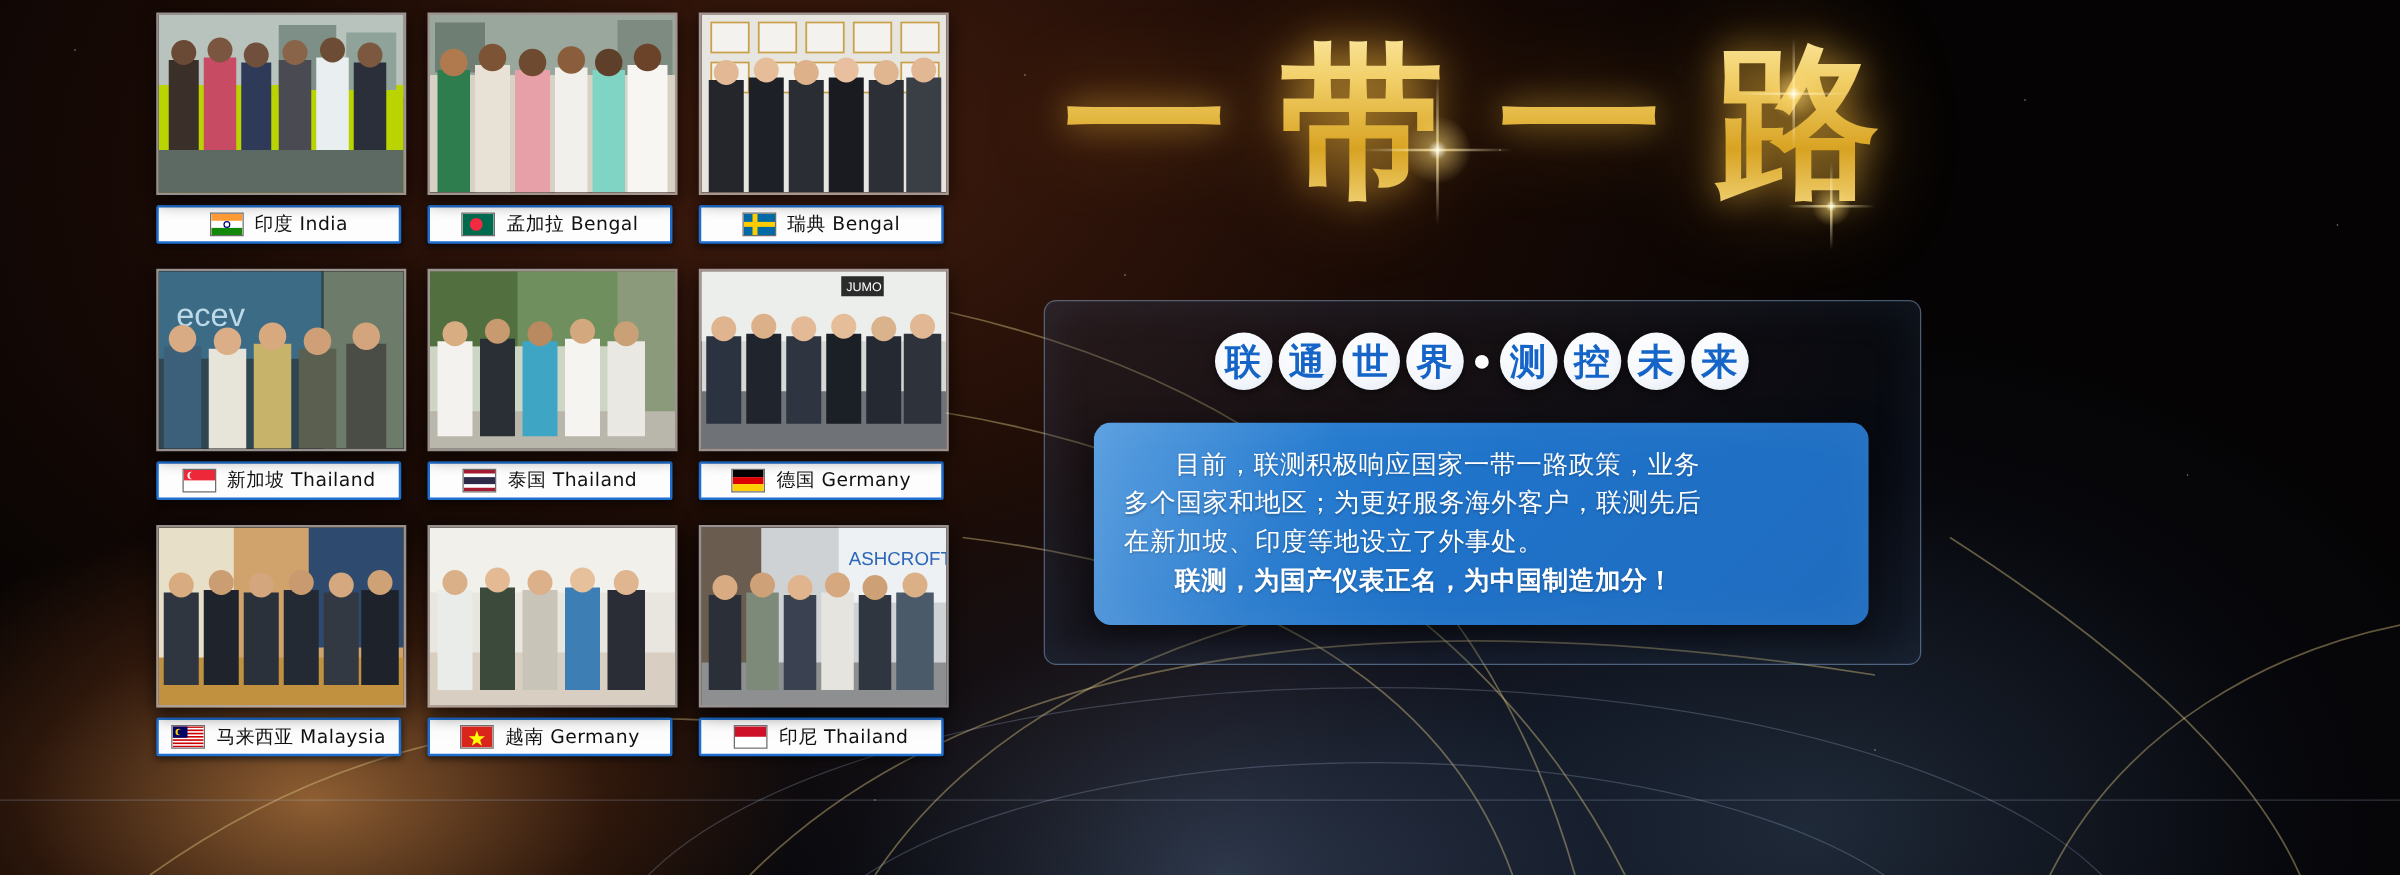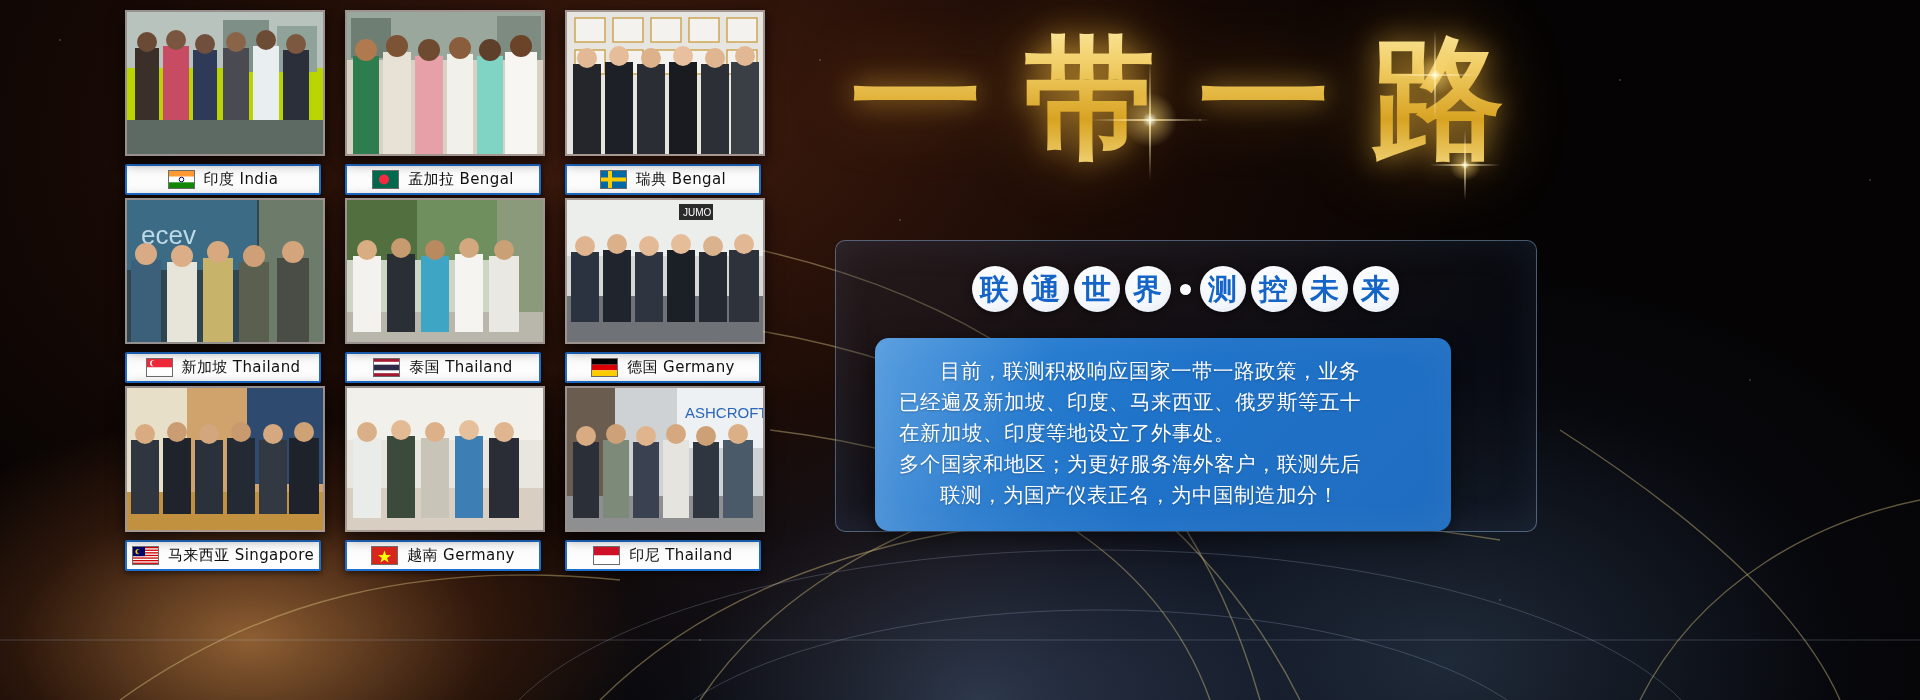--- a/index.html
+++ b/index.html
@@ -33,21 +33,21 @@
       radial-gradient(1px 1px at 1870px 180px,#fff,transparent),
       radial-gradient(1px 1px at 700px 640px,#fff,transparent),
       radial-gradient(1px 1px at 1500px 600px,#fff,transparent);
   }
   
   .arcs{position:absolute;inset:0;pointer-events:none;}
   
   .grid{
     position:absolute;left:125px;top:10px;
     display:grid;grid-template-columns:200px 200px 200px;
-    grid-auto-rows:188px;column-gap:20px;row-gap:0px;
+    grid-auto-rows:188px;column-gap:20px;row-gap:0px;gap:17px;
   }
   .cell{position:relative;width:200px;}
   .photo{
     width:196px;height:142px;border:2px solid rgba(255,255,255,.55);
     box-shadow:0 4px 14px rgba(0,0,0,.75);
     overflow:hidden;position:relative;
   }
   .photo .ph-inner{position:absolute;inset:0;}
   .caption{
     margin-top:8px;width:192px;height:27px;
@@ -89,35 +89,35 @@
     width:46px;height:46px;border-radius:50%;
     background:radial-gradient(circle at 38% 32%,#ffffff 0%,#f3f6fb 62%,#dde6f2 100%);
     box-shadow:0 2px 7px rgba(0,0,0,.55);
     display:flex;align-items:center;justify-content:center;
     color:#1565c8;font-size:29px;font-weight:700;line-height:1;
     font-family:"DejaVu Sans","Liberation Sans",sans-serif;
   }
   .sg-dot{width:11px;height:11px;border-radius:50%;background:#ffffff;margin:0 4px;
     box-shadow:0 1px 4px rgba(0,0,0,.5);}
   .bluebox{
-    position:absolute;left:875px;top:338px;width:576px;
+    position:absolute;left:875px;top:338px;width:620px;
     border-radius:14px;padding:18px 24px 20px 24px;box-sizing:border-box;
     background:
       linear-gradient(118deg,rgba(255,255,255,.14) 0%,rgba(255,255,255,0) 28%),
       linear-gradient(62deg,rgba(255,255,255,.10) 0%,rgba(255,255,255,0) 40%),
       linear-gradient(135deg,#2f86d8 0%,#1f73c9 45%,#1f6cc0 100%);
     box-shadow:0 6px 22px rgba(0,0,0,.55), inset 0 0 40px rgba(255,255,255,.06);
   }
   .bluebox p{
     margin:0;color:#ffffff;font-size:20.5px;line-height:31px;letter-spacing:.5px;
     font-family:"DejaVu Sans","Liberation Sans",sans-serif;
     text-shadow:0 1px 2px rgba(0,0,0,.25);
   }
   .bluebox p.indent{text-indent:2em;}
-  .bluebox p.center-last{text-indent:2em;}
+  .bluebox p.center-last{text-indent:2em;font-weight:bold;}
 </style>
 </head>
 <body>
 
 <div id="stage">
 
   <div class="stars"></div>
 
   <svg class="arcs" width="1920" height="700" viewBox="0 0 1920 700">
     <g fill="none" stroke="rgba(222,200,130,0.42)" stroke-width="1.4">
@@ -156,23 +156,22 @@
     <span class="sg-ch">界</span>
     <span class="sg-dot"></span>
     <span class="sg-ch">测</span>
     <span class="sg-ch">控</span>
     <span class="sg-ch">未</span>
     <span class="sg-ch">来</span>
   </div>
 
   <div class="bluebox">
     <p class="indent">目前，联测积极响应国家一带一路政策，业务</p>
-    <p>已经遍及新加坡、印度、马来西亚、俄罗斯等五十</p>
+    <p>多个国家和地区；为更好服务海外客户，联测先后</p>
     <p>在新加坡、印度等地设立了外事处。</p>
-    <p>多个国家和地区；为更好服务海外客户，联测先后</p>
     <p class="center-last">联测，为国产仪表正名，为中国制造加分！</p>
   </div>
 
   <div class="grid">
 
     <div class="cell">
       <div class="photo">
         <svg class="ph-inner" viewBox="0 0 196 142" preserveAspectRatio="none">
           <rect width="196" height="142" fill="#cfd6d0"></rect>
           <rect y="0" width="196" height="66" fill="#b9c3bd"></rect>
@@ -426,21 +425,21 @@
                 <rect y="7.8" width="25" height="1.3"></rect>
                 <rect y="10.4" width="25" height="1.3"></rect>
                 <rect y="13" width="25" height="1.3"></rect>
                 <rect y="15.6" width="25" height="1.3"></rect>
               </g>
               <rect width="12" height="9.2" fill="#010066"></rect>
               <circle cx="5" cy="4.6" r="2.6" fill="#ffcc00"></circle>
               <circle cx="6.4" cy="4.6" r="2.3" fill="#010066"></circle>
             </svg>
         </span>
-        <span class="cap-text">马来西亚 Singapore</span>
+        <span class="cap-text">马来西亚 Malaysia</span>
       </div>
     </div>
 
     <div class="cell">
       <div class="photo">
         <svg class="ph-inner" viewBox="0 0 196 142" preserveAspectRatio="none">
           <rect width="196" height="142" fill="#e9e6df"></rect>
           <rect width="196" height="52" fill="#f2f0ea"></rect>
           <rect x="0" y="100" width="196" height="42" fill="#d8cfc2"></rect>
           <g>

